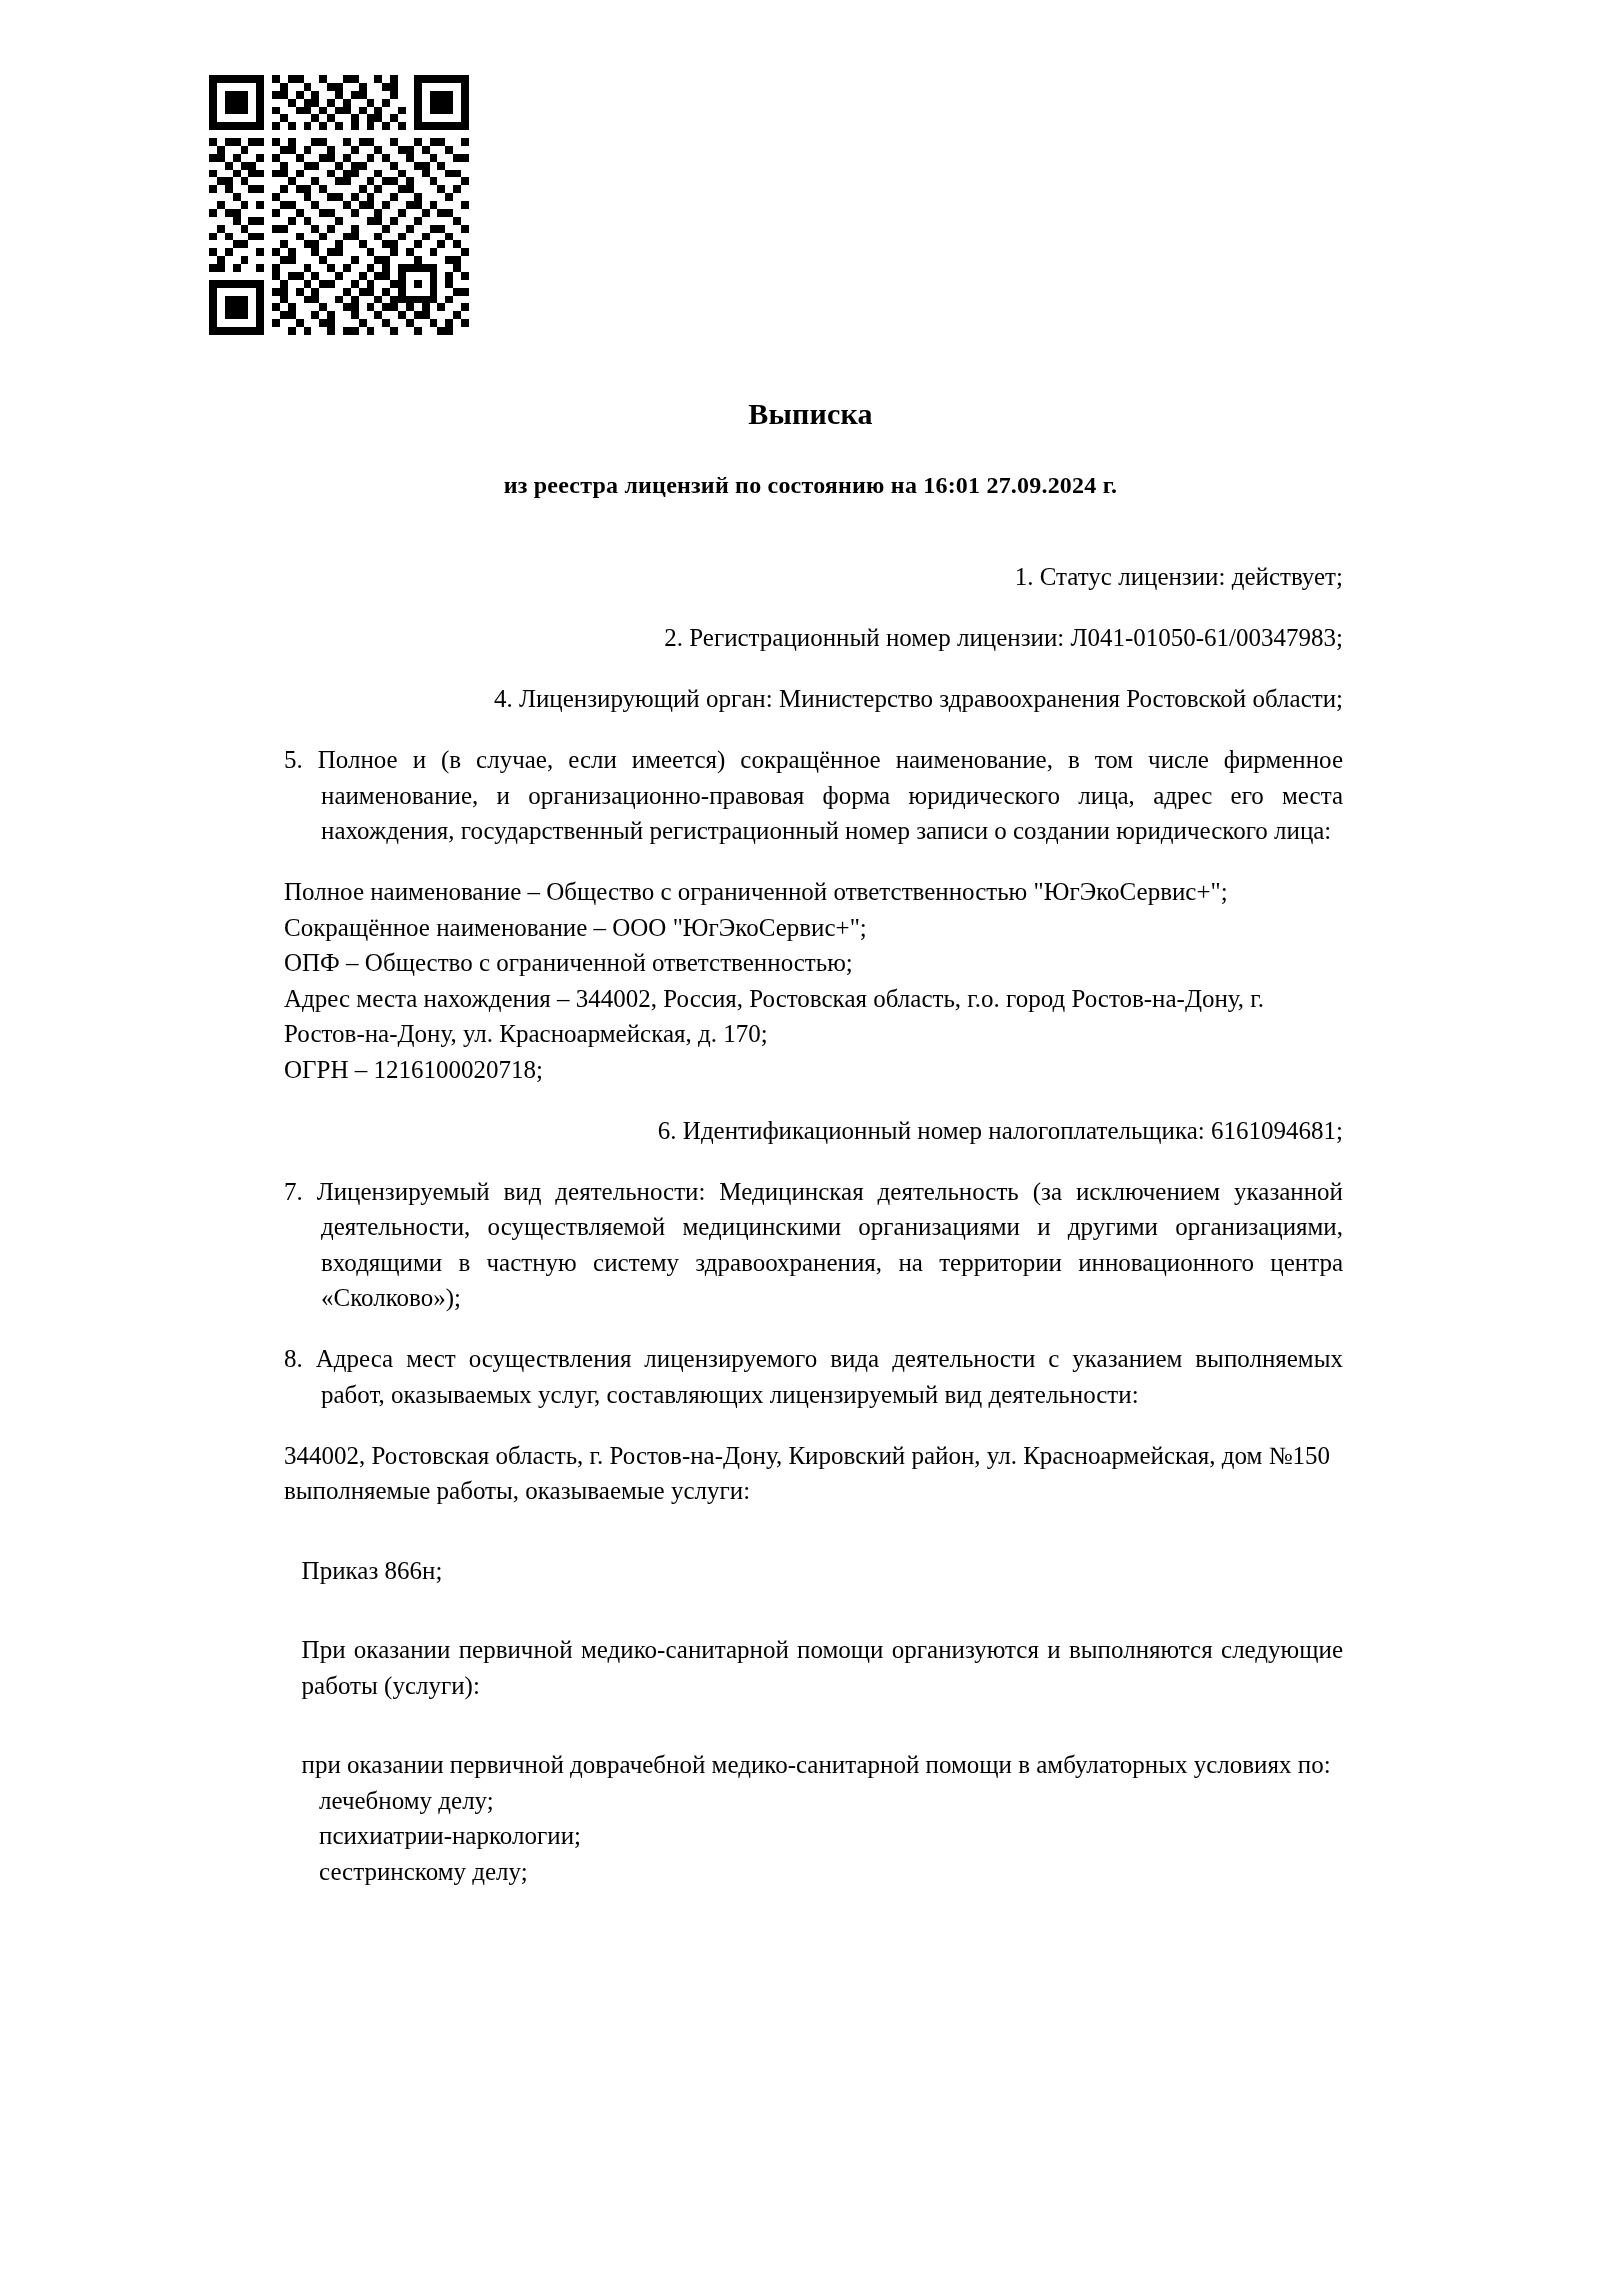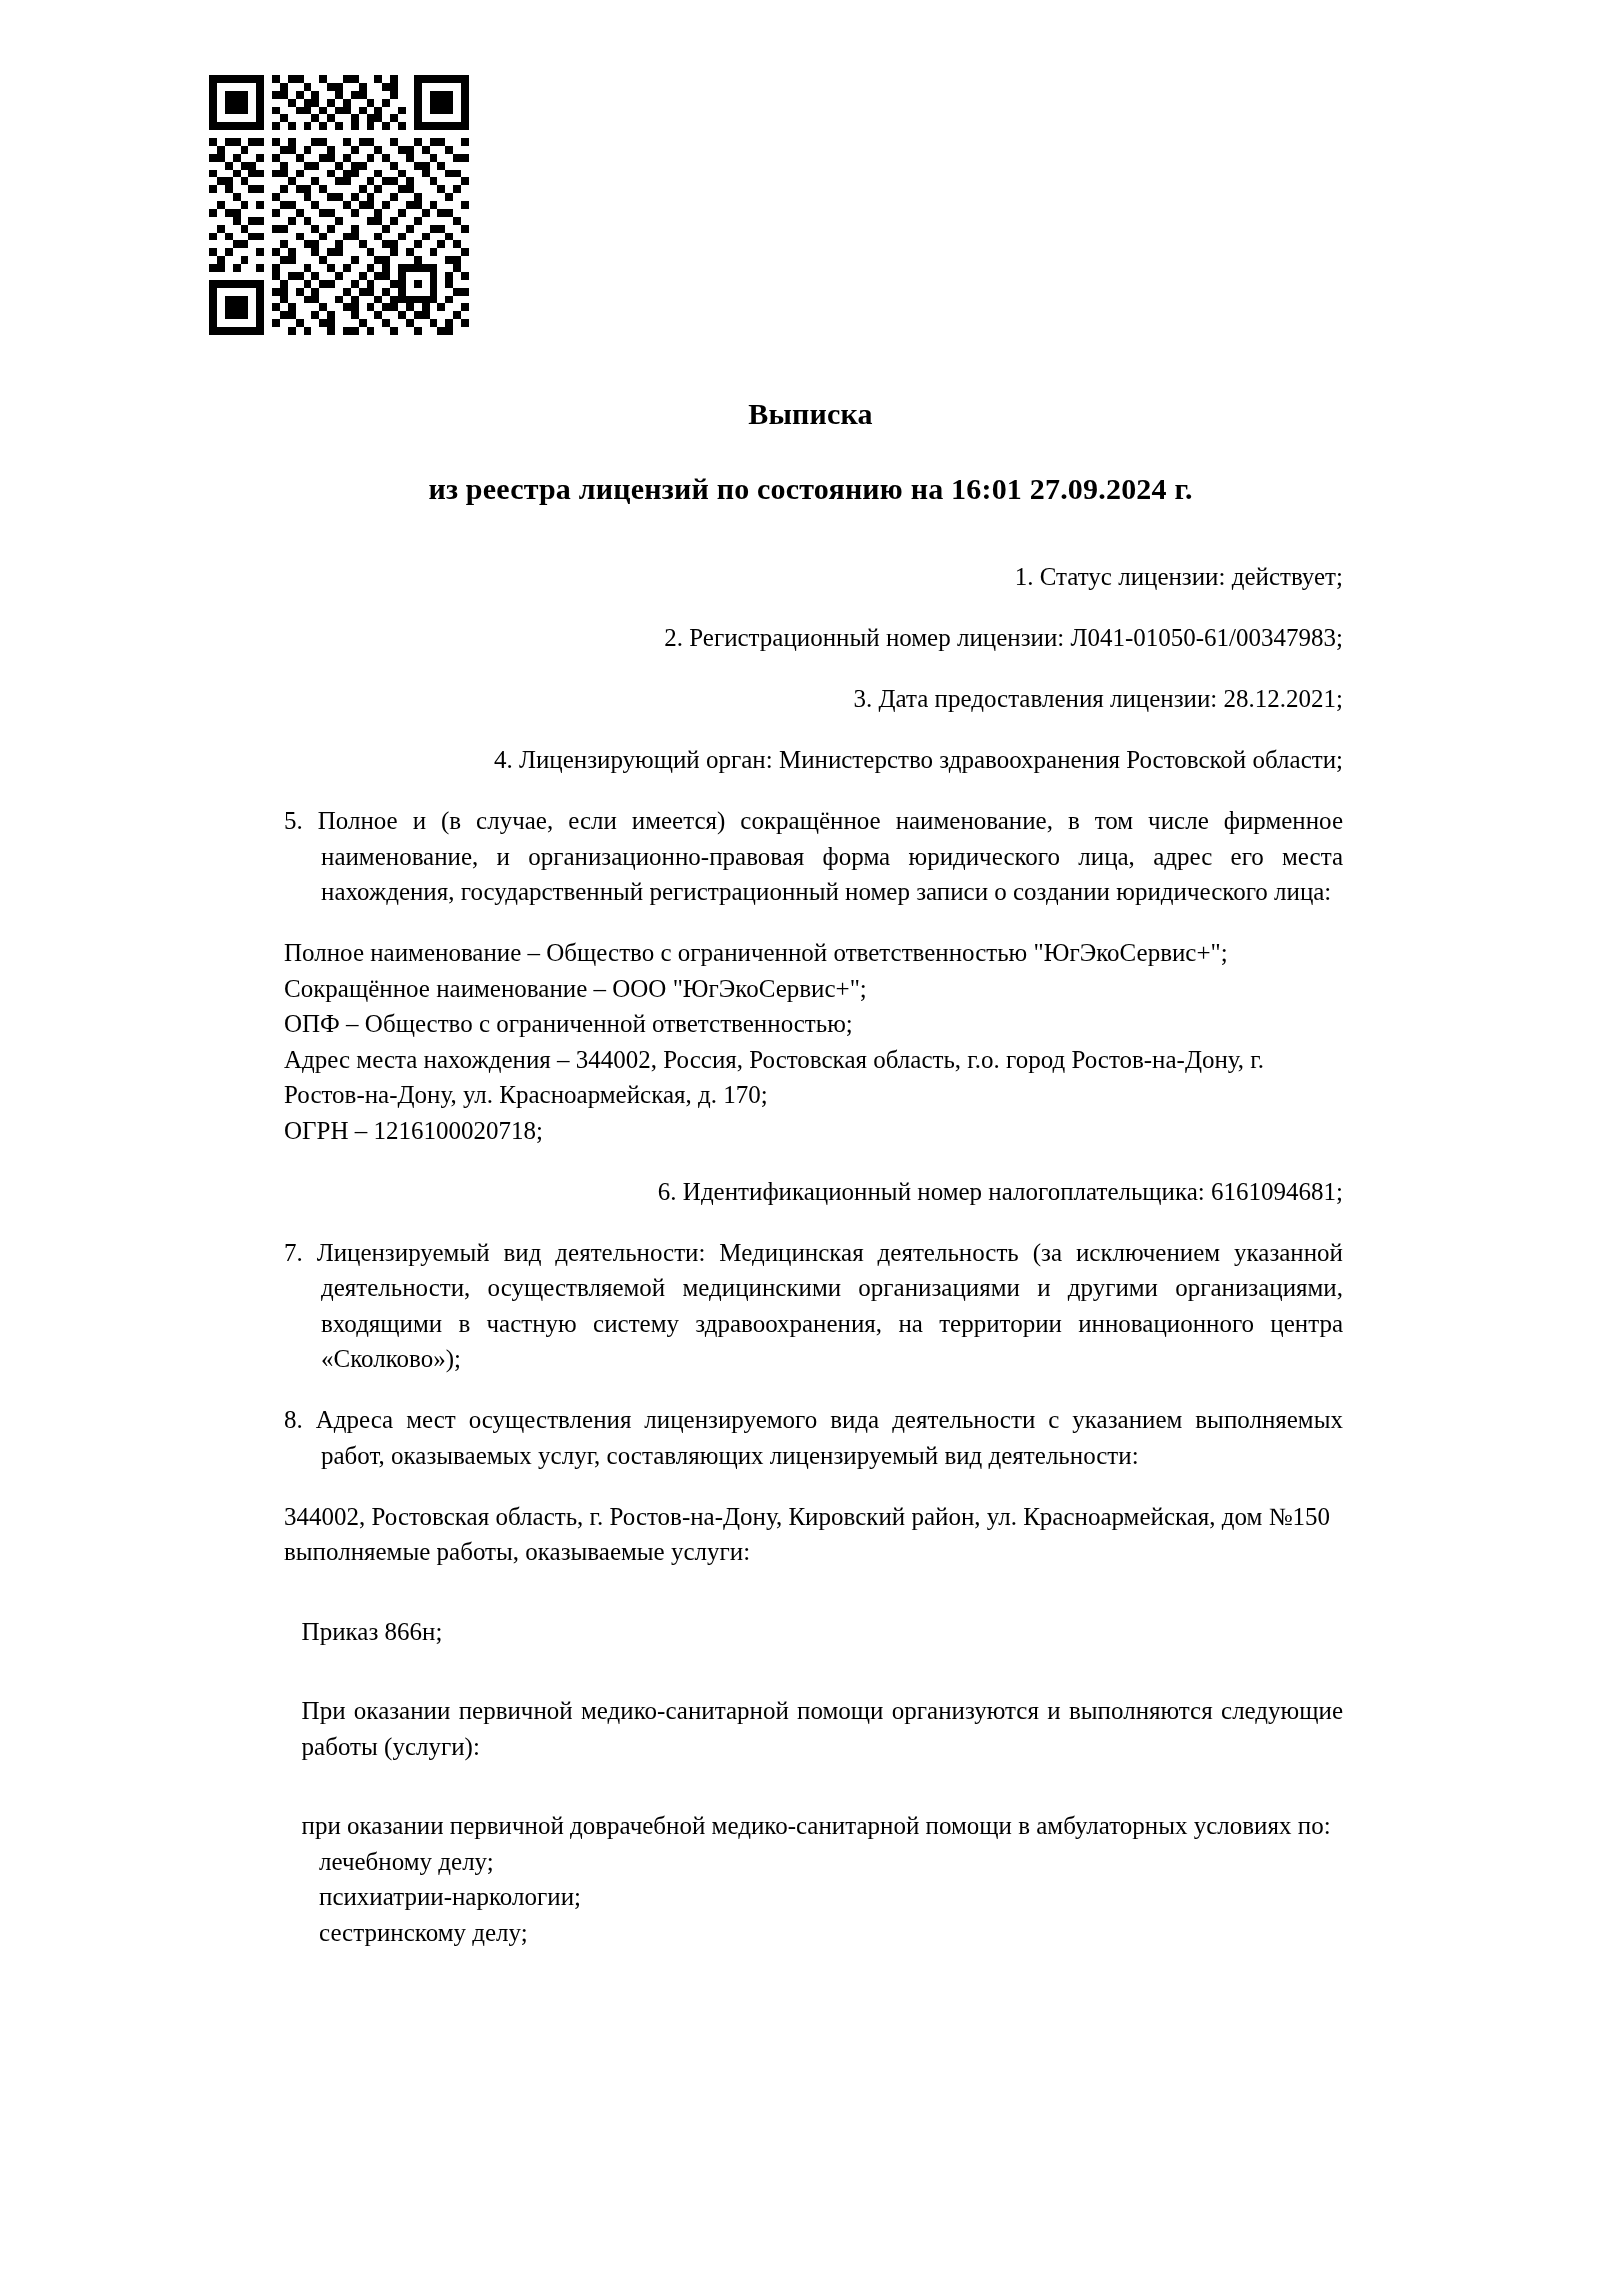--- a/index.html
+++ b/index.html
@@ -35,21 +35,21 @@
     top: 397px;
     width: 1621px;
     text-align: center;
   }
   .title-line1 {
     font-size: 30px;
     font-weight: bold;
     letter-spacing: 0.2px;
   }
   .title-line2 {
-    font-size: 30px;
+    font-size: 24px;
     font-weight: bold;
     margin-top: 41px;
     letter-spacing: 0.2px;
   }
 
   
   .body-block {
     position: absolute;
     left: 284px;
     top: 559px;
@@ -405,21 +405,20 @@
 
   <div class="title-block">
     <div class="title-line1">Выписка</div>
     <div class="title-line2">из реестра лицензий по состоянию на 16:01 27.09.2024 г.</div>
   </div>
 
   <div class="body-block">
 
     <p class="num-item">1. Статус лицензии: действует;</p>
     <p class="num-item">2. Регистрационный номер лицензии: Л041-01050-61/00347983;</p>
-    <p class="num-item">3. Дата предоставления лицензии: 28.12.2021;</p>
     <p class="num-item">4. Лицензирующий орган: Министерство здравоохранения Ростовской области;</p>
     <p class="num-item justify">5. Полное и (в случае, если имеется) сокращённое наименование, в том числе фирменное наименование, и организационно-правовая форма юридического лица, адрес его места нахождения, государственный регистрационный номер записи о создании юридического лица:</p>
 
     <div class="plain-block">
       <div>Полное наименование – Общество с ограниченной ответственностью "ЮгЭкоСервис+";</div>
       <div>Сокращённое наименование – ООО "ЮгЭкоСервис+";</div>
       <div>ОПФ – Общество с ограниченной ответственностью;</div>
       <div>Адрес места нахождения – 344002, Россия, Ростовская область, г.о. город Ростов-на-Дону, г. Ростов-на-Дону, ул. Красноармейская, д. 170;</div>
       <div>ОГРН – 1216100020718;</div>
     </div>

